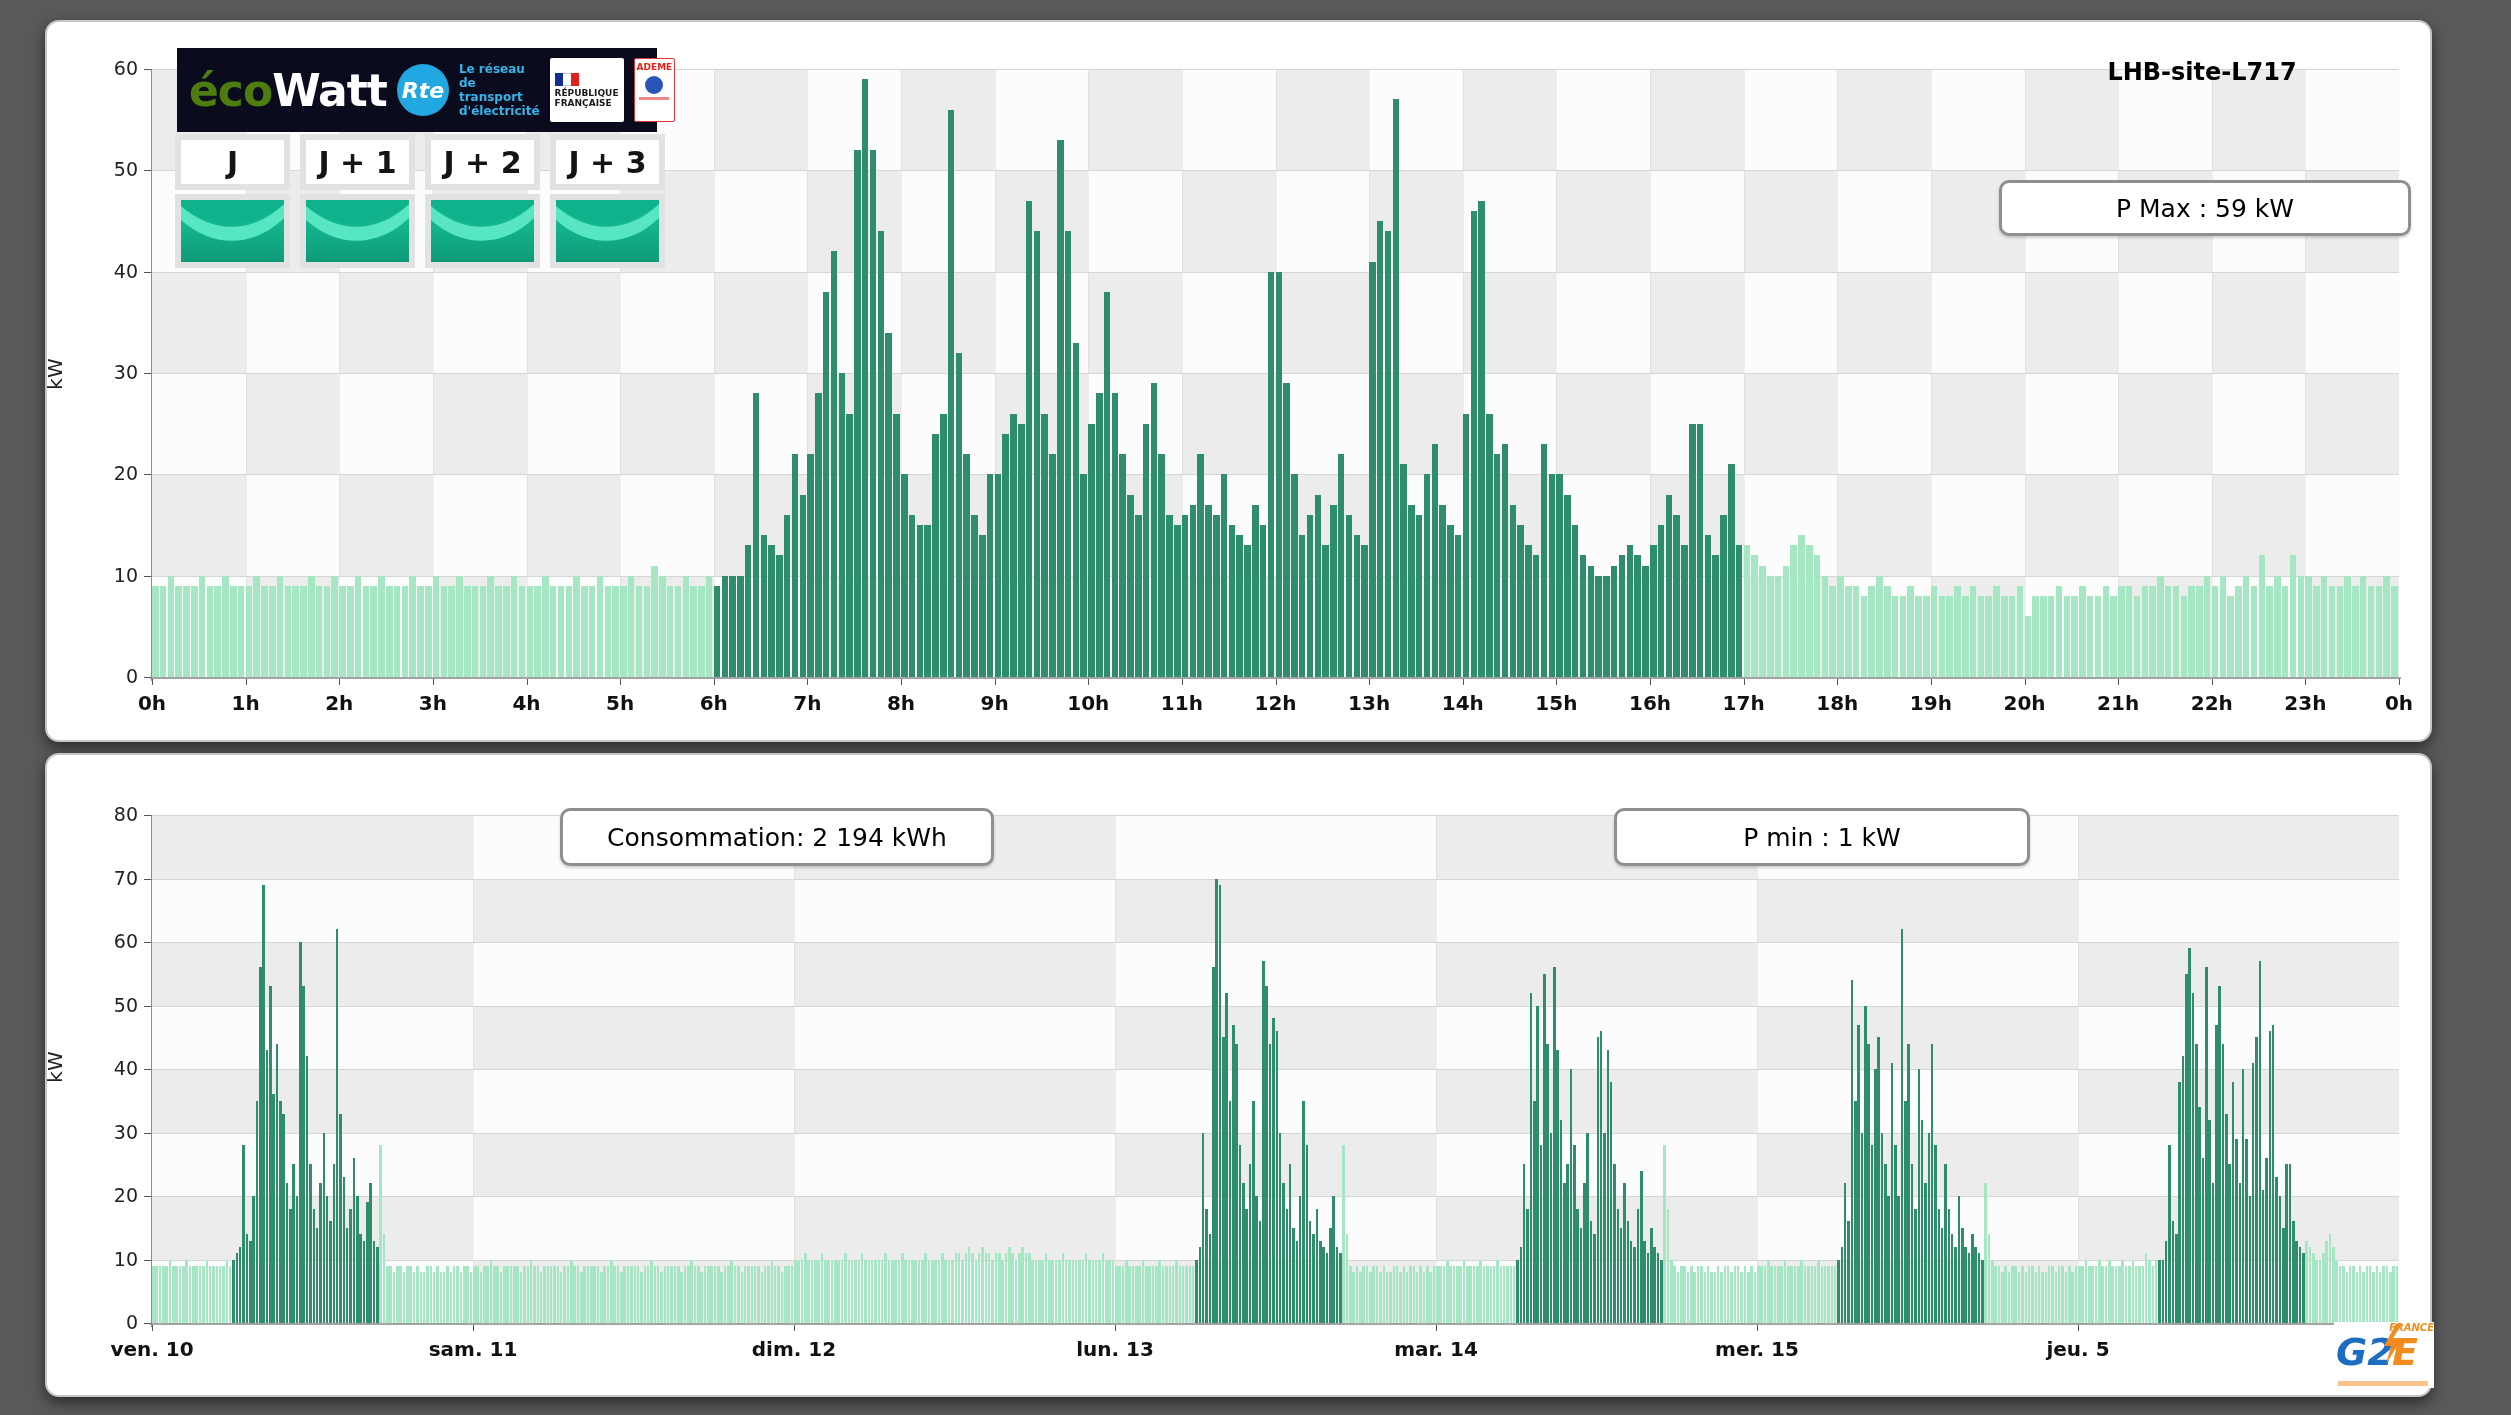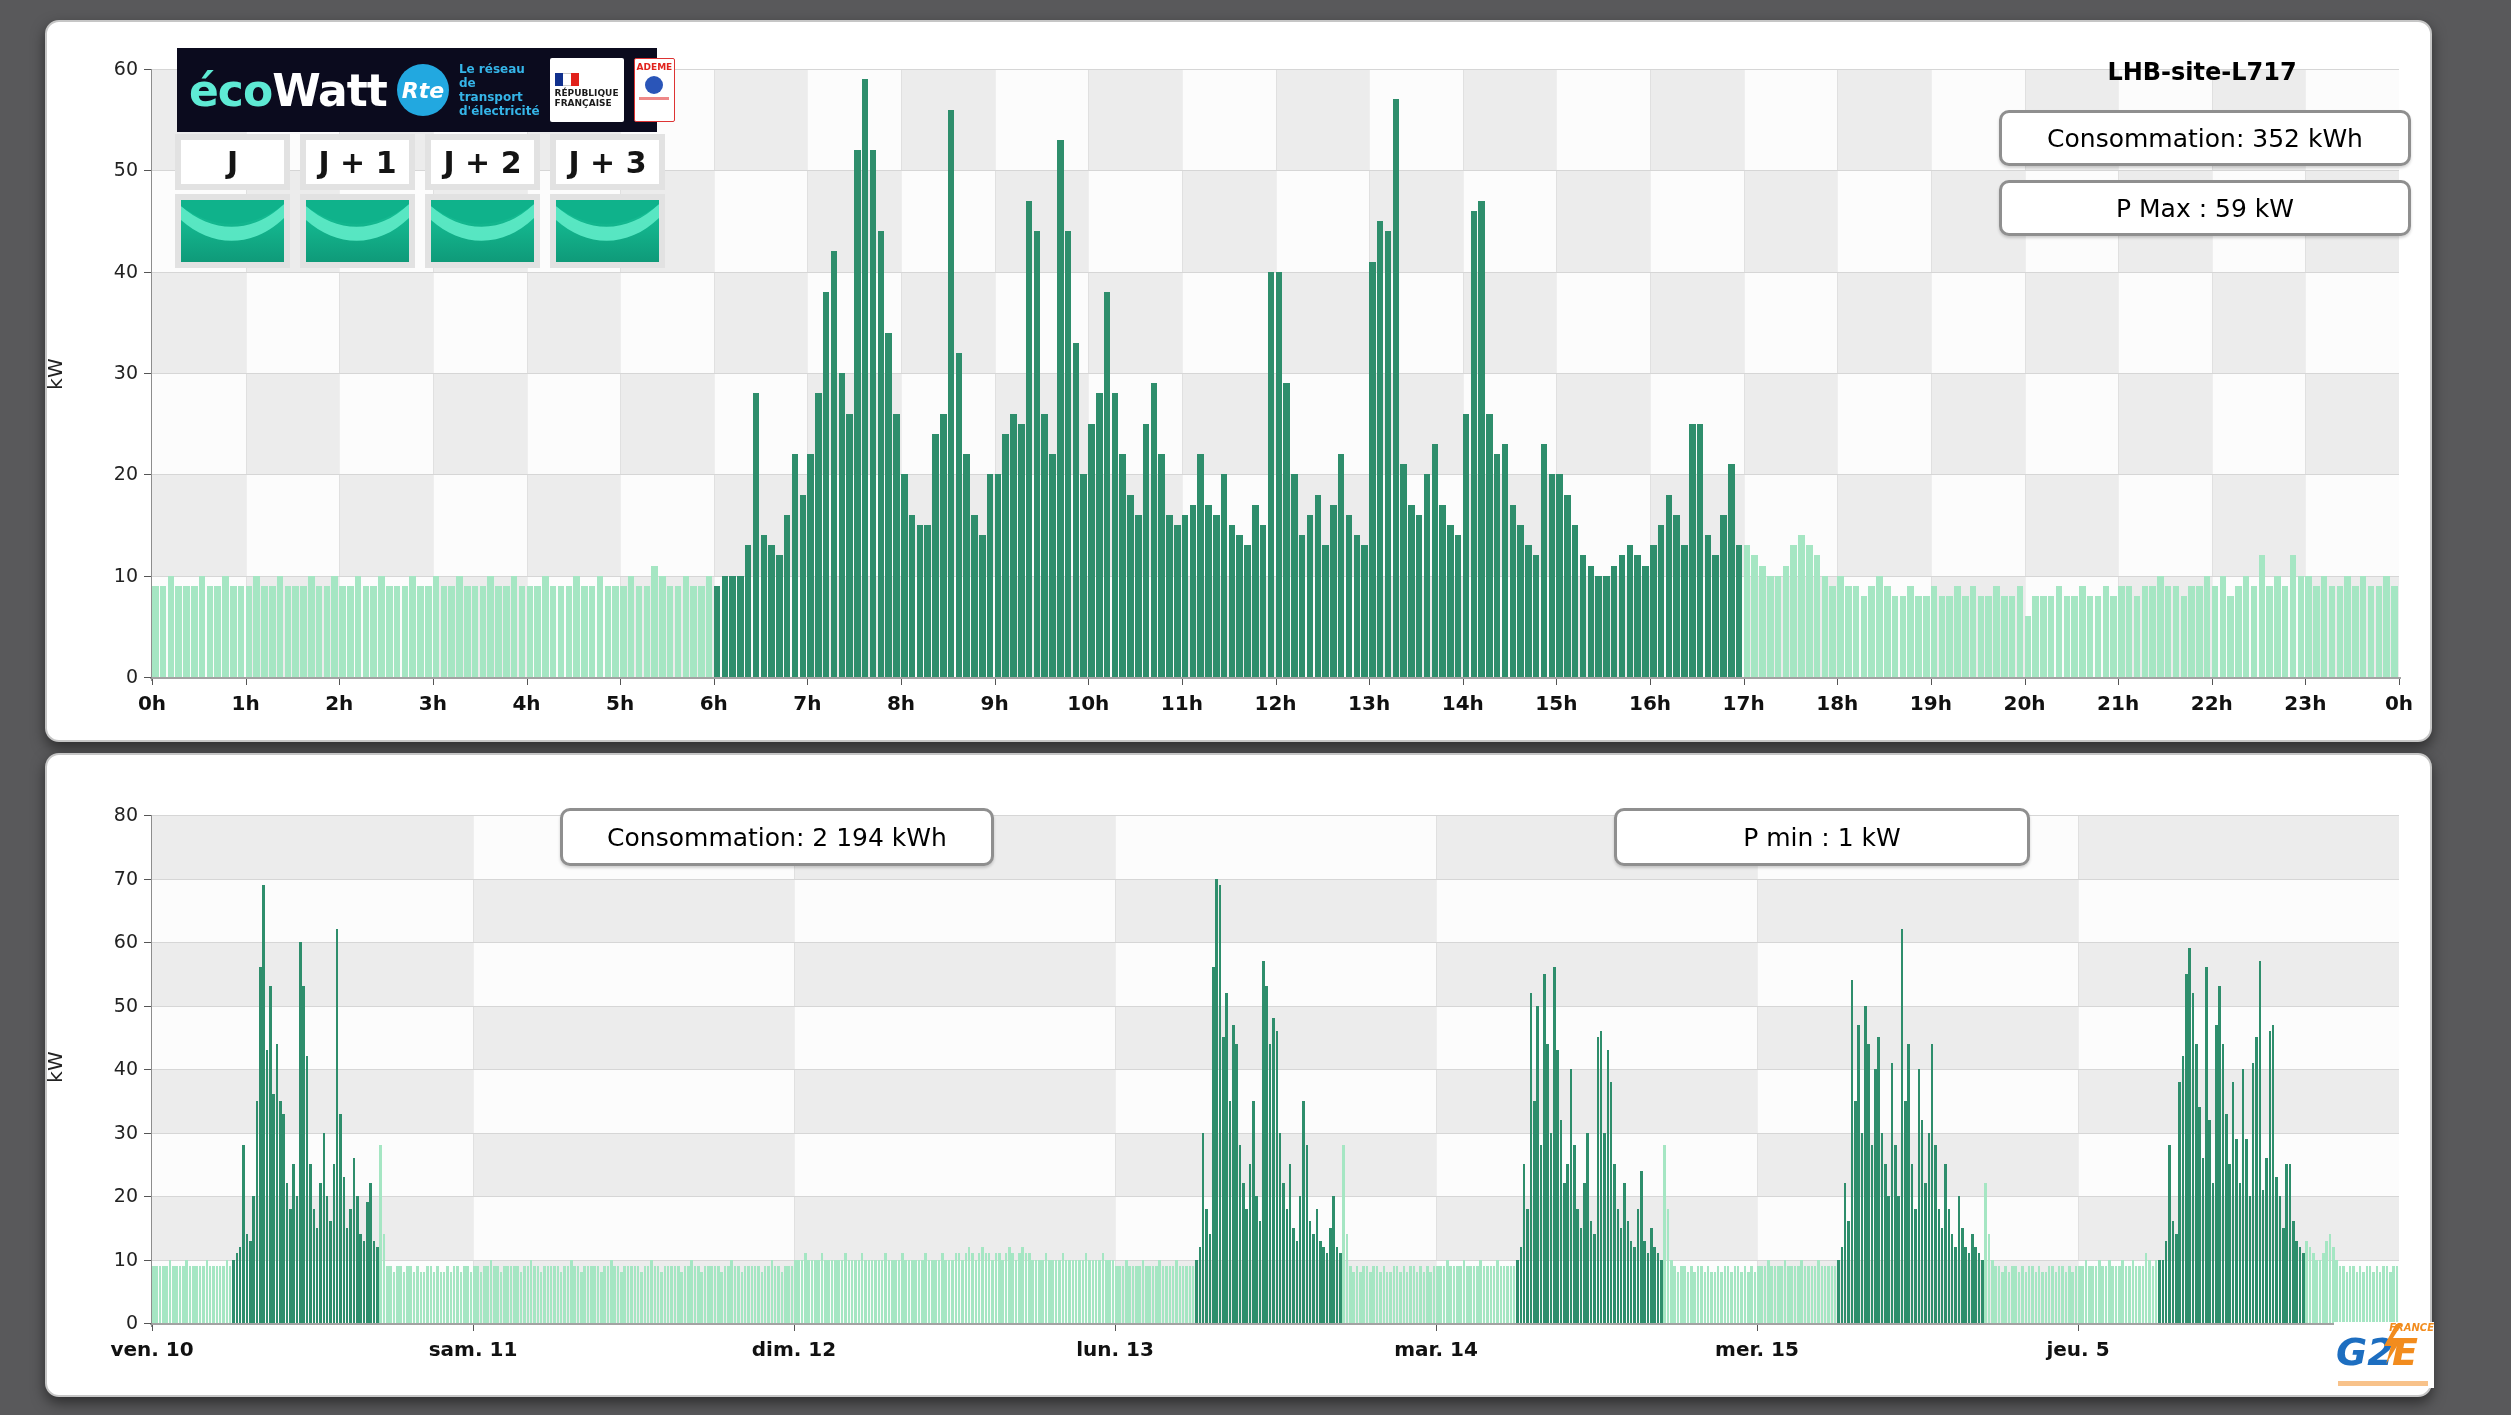--- a/index.html
+++ b/index.html
@@ -18,21 +18,21 @@
   .xtick{position:absolute;width:1px;height:6px;background:#555;}
   .ylab{position:absolute;width:60px;text-align:right;font-size:19px;font-weight:500;color:#222;}
   .xlab{position:absolute;transform:translateX(-50%);font-size:20px;font-weight:700;color:#111;white-space:nowrap;}
   .kw{position:absolute;font-size:20px;font-weight:500;color:#222;transform:rotate(-90deg);}
   .statbox{position:absolute;background:#fff;border:3px solid #8f8f8f;border-radius:10px;display:flex;align-items:center;justify-content:center;font-size:25px;color:#000;z-index:8;box-shadow:0 2px 3px rgba(0,0,0,.18);}
   .site-title{position:absolute;font-size:24px;font-weight:700;color:#000;text-align:center;z-index:8;}
   .date-label{position:absolute;background:rgba(247,252,249,.88);border-radius:16px;display:flex;align-items:center;justify-content:center;font-size:31px;font-weight:700;color:#0d0d0d;z-index:7;}
   
   .ecowatt{position:absolute;left:130px;top:26px;width:480px;height:84px;background:#0b0b1e;display:flex;align-items:center;gap:10px;padding:0 12px;box-sizing:border-box;z-index:9;}
   .eco-word{font-size:44px;font-weight:700;letter-spacing:-1px;}
-  .eco-word .eco{color:#5eead4;}
+  .eco-word .eco{color:#4d7c0f;}
   .eco-word .watt{color:#ffffff;}
   .rte-circle{width:52px;height:52px;border-radius:50%;background:#22a8e0;color:#fff;display:flex;align-items:center;justify-content:center;font-size:22px;font-weight:700;font-style:italic;flex:0 0 auto;}
   .rte-lines{display:flex;flex-direction:column;font-size:12px;line-height:14px;color:#35b5e8;font-weight:600;}
   .gov-card{background:#fff;border-radius:2px;width:78px;height:64px;display:flex;flex-direction:column;align-items:flex-start;justify-content:center;padding:3px 5px;box-sizing:border-box;}
   .flag{display:flex;width:24px;height:13px;margin-bottom:2px;}
   .flag i{flex:1;}
   .flag i:nth-child(1){background:#11308d;}
   .flag i:nth-child(2){background:#fff;border-top:1px solid #ccc;border-bottom:1px solid #ccc;}
   .flag i:nth-child(3){background:#e1221c;}
   .gov-card .gtxt{font-size:9px;line-height:10px;font-weight:700;color:#1a1a1a;}
@@ -667,21 +667,20 @@
               </linearGradient>
             </defs>
             <rect width="100" height="62" fill="url(#tg)"></rect>
             <path d="M0,6 C30,34 70,34 100,4 L100,18 C70,48 30,48 0,20 Z" fill="#5ce9c5" opacity="0.95"></path>
             <path d="M0,0 H100 V4 C70,30 30,30 0,6 Z" fill="#0fb28b"></path>
           </svg>
         </div>
       </div>
 
     <div class="site-title" style="left:1952px;top:36px;width:406px;">LHB-site-L717</div>
-    <div class="statbox" style="left:1952px;top:88px;width:406px;height:50px;">Consommation: 352 kWh</div>
     <div class="statbox" style="left:1952px;top:158px;width:406px;height:50px;">P Max :  59 kW</div>
 
   </section>
 
   <section class="panel" id="bottom-panel">
     <div class="kw" style="left:-8px;top:300px;">kW</div>
     <div class="plot" id="plot1" style="left:105px;top:60px;width:2247px;height:508px;">
         <div class="cell" style="left: 0px; top: 0px; width: 321px; height: 63.5px; background: rgb(236, 236, 236); z-index: 1;"></div>
         <div class="cell" style="left: 321px; top: 0px; width: 321px; height: 63.5px; background: rgb(252, 252, 252); z-index: 1;"></div>
         <div class="cell" style="left: 642px; top: 0px; width: 321px; height: 63.5px; background: rgb(236, 236, 236); z-index: 1;"></div>

